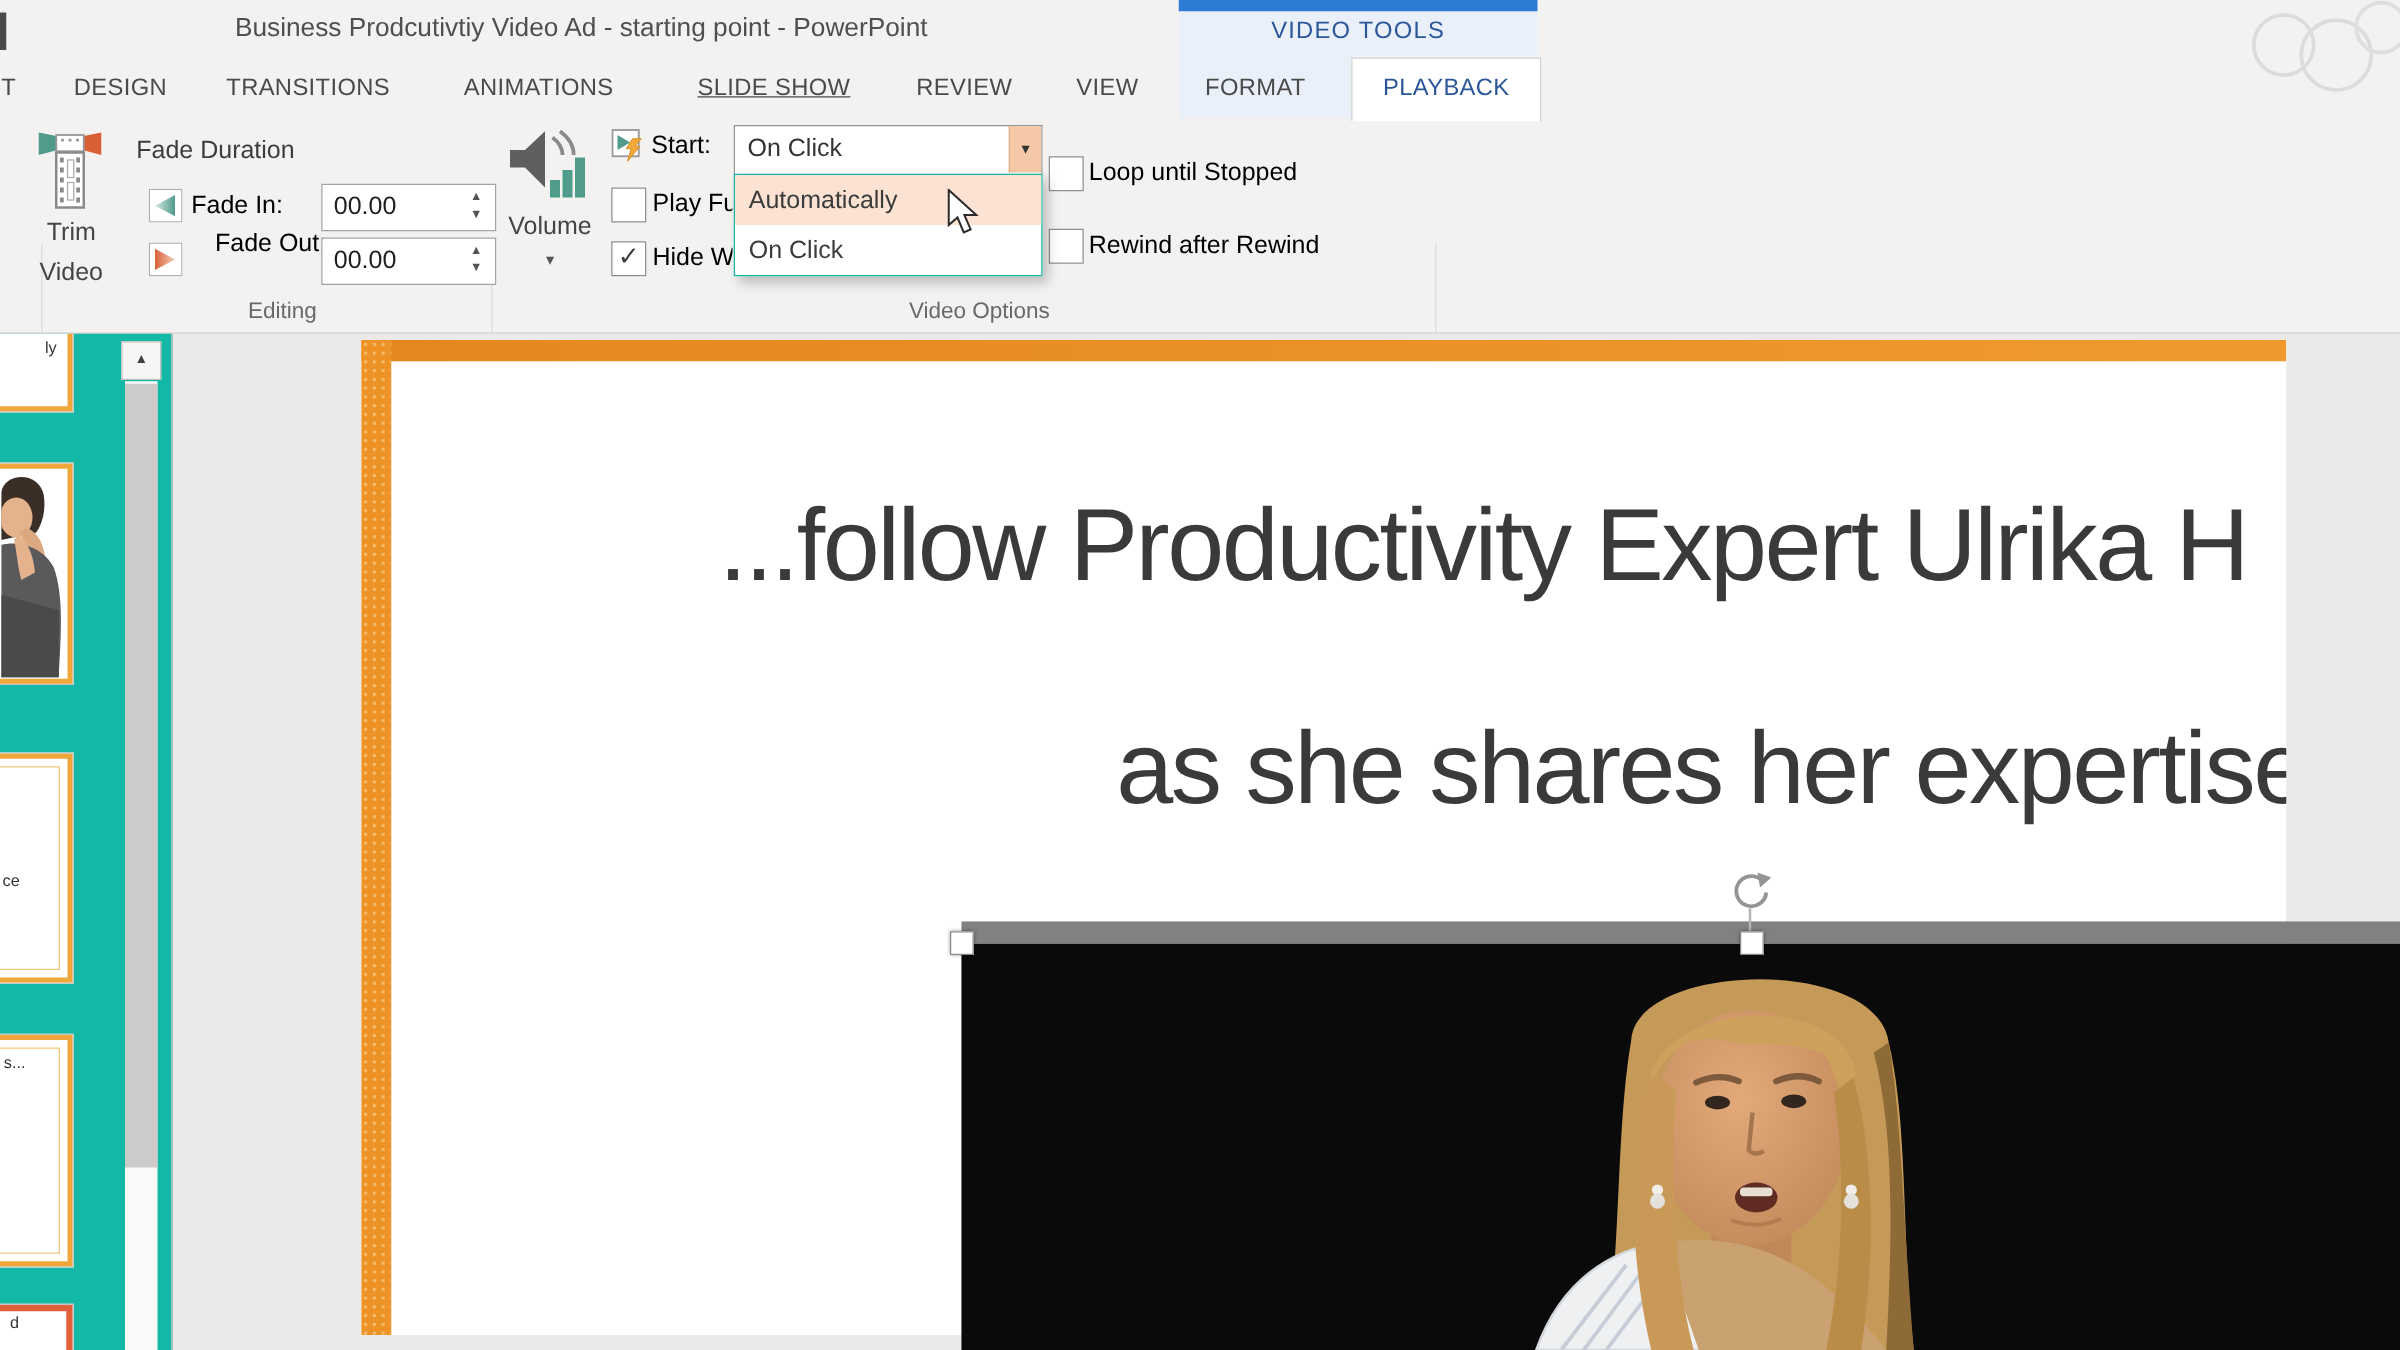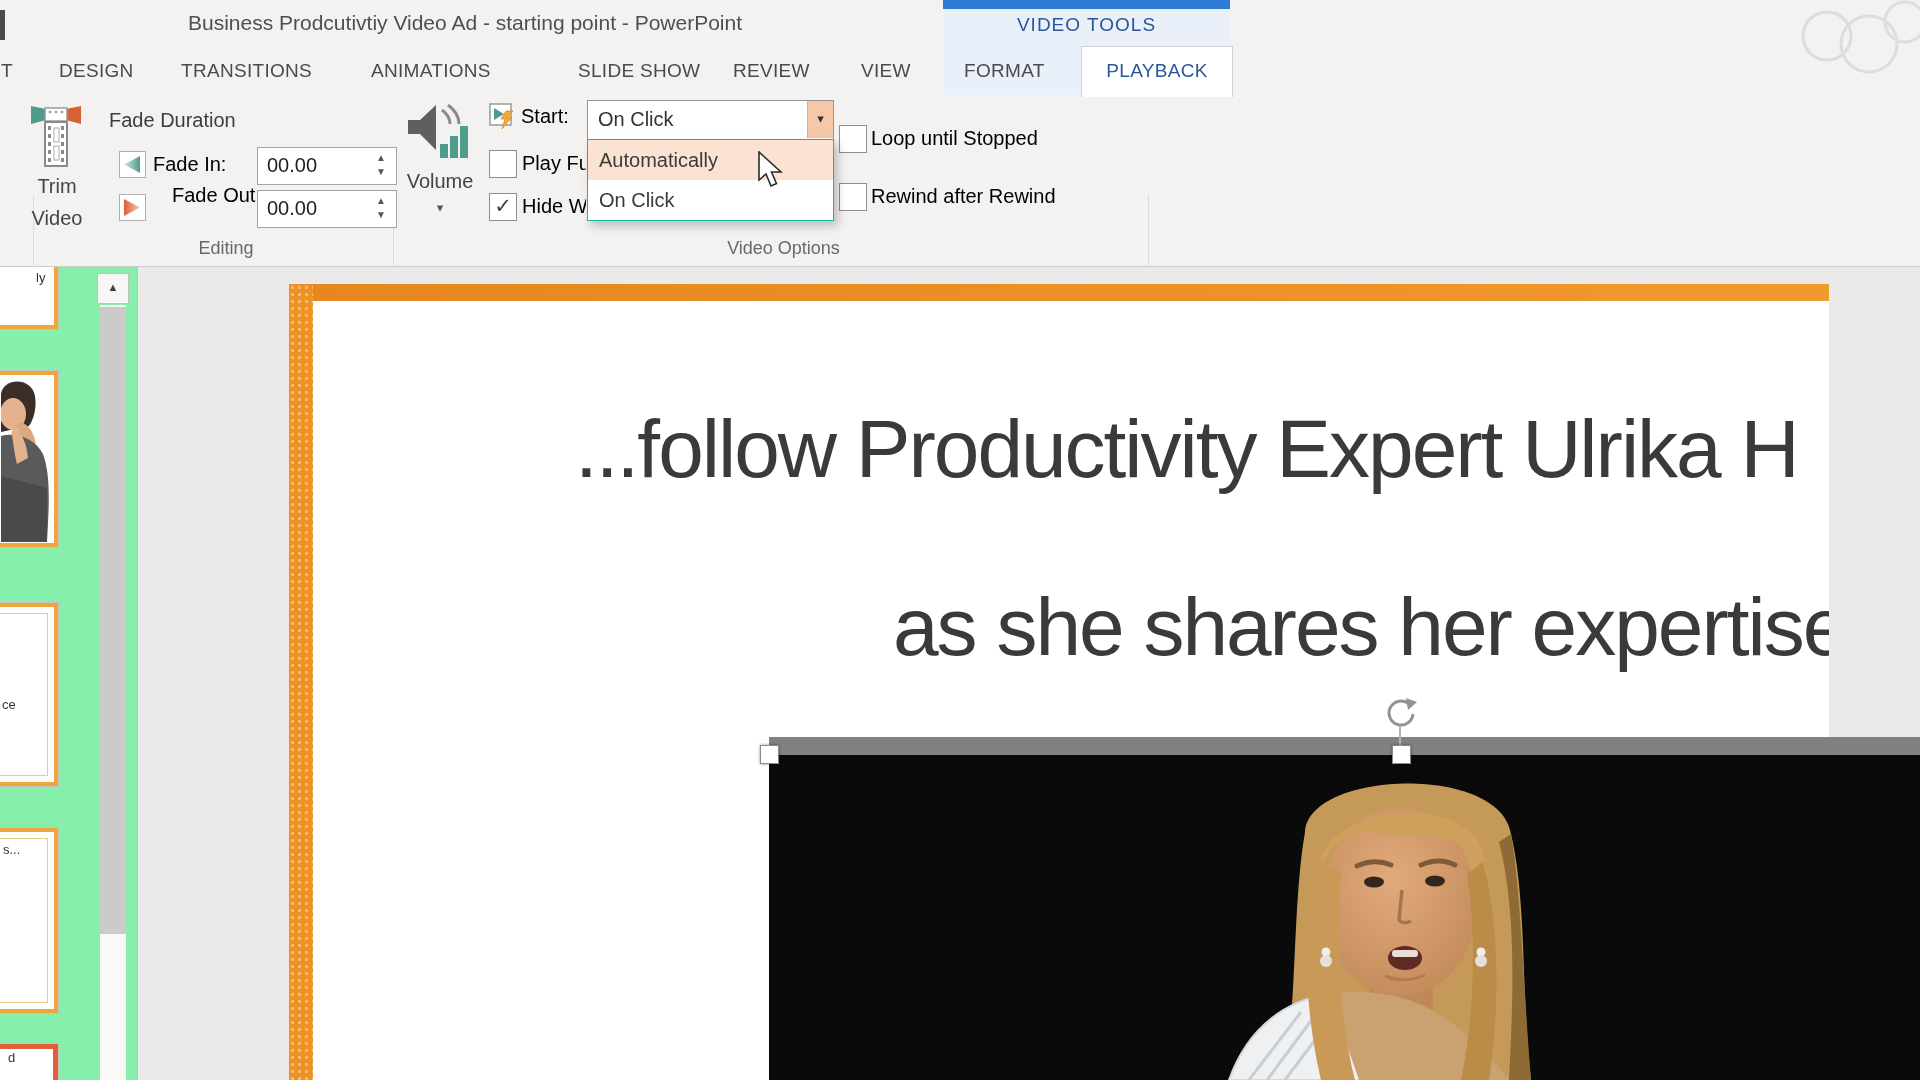--- a/index.html
+++ b/index.html
@@ -27,32 +27,32 @@
   .combo{position:absolute;left:587px;top:100px;width:245px;height:39px;background:#fff;border:1px solid #949494;}
   .combo .val{position:absolute;left:10px;top:0;line-height:36px;font-size:20px;color:#333;white-space:nowrap;}
   .combo-btn{position:absolute;right:0;top:0;width:25px;height:37px;background:#f5c9a7;border-left:1px solid #dfae83;
       text-align:center;line-height:36px;font-size:13px;color:#333;}
   .dropdown{position:absolute;left:587px;top:139px;width:245px;background:#fff;border:1px solid #14b8a6;
       box-shadow:4px 5px 9px rgba(0,0,0,.22);z-index:60;}
   .dd-item{height:40px;line-height:40px;padding-left:11px;font-size:20px;color:#3b3b3b;white-space:nowrap;}
   .dd-hover{background:#fbe2d2;}
   
   .canvas{position:absolute;left:137px;top:267px;width:1783px;height:813px;background:#ebeae8;}
-  .panel{position:absolute;left:0;top:267px;width:137px;height:813px;background:#86efac;
+  .panel{position:absolute;left:0;top:267px;width:137px;height:813px;background:#14b8a6;
       border-right:1px solid #c6c4c2;overflow:hidden;}
   .thumb{position:absolute;left:-62px;width:119px;background:#fff;border:1px solid #c6c4c0;}
   .thumb .gold{position:absolute;inset:0;border:4px solid #efa63b;}
   .thumb .inner{position:absolute;inset:10px;border:1px solid #f3c87e;background:#fff;}
   .frag{position:absolute;font-size:13px;color:#333;z-index:3;white-space:nowrap;}
   .scroll-track{position:absolute;left:100px;top:38px;width:26px;height:775px;background:#faf9f8;}
   .scroll-thumb{position:absolute;left:100px;top:40px;width:26px;height:627px;background:#cdcbc9;}
   .scroll-up{position:absolute;left:97px;top:6px;width:30px;height:29px;background:#f7f6f5;border:1px solid #c2c0be;
       text-align:center;font-size:11px;line-height:27px;color:#3f3f3f;}
   
-  .slide{position:absolute;left:289px;top:284px;width:1540px;height:796px;background:#fff;overflow:hidden;}
+  .slide{position:absolute;left:289px;top:272px;width:1540px;height:796px;background:#fff;overflow:hidden;}
   .band-top{position:absolute;left:0;top:0;right:0;height:17px;background:linear-gradient(90deg,#e5871e,#f09a2e);}
   .band-left{position:absolute;left:0;top:0;width:24px;height:796px;background:#ec9226;
       background-image:radial-gradient(#f7ba67 1.4px, transparent 1.6px);background-size:7px 7px;}
   .slide-line{position:absolute;font-size:82px;font-weight:300;letter-spacing:-2px;color:#3a3a3a;white-space:nowrap;}
   
   .video{position:absolute;left:769px;top:737px;width:1151px;height:343px;z-index:10;overflow:hidden;}
   .video-topbar{position:absolute;left:0;top:0;right:0;height:18px;background:#818181;}
   .video-body{position:absolute;left:0;top:18px;right:0;bottom:0;background:#0a0a0a;}
   .handle{position:absolute;width:17px;height:17px;background:#fff;border:1px solid #8a8a8a;
       box-shadow:0 0 3px rgba(0,0,0,.4);z-index:12;}
@@ -73,21 +73,21 @@
   </svg>
 
   <div class="abs" style="left:943px;top:0;width:287px;height:95px;background:#e9f0fa;"></div>
   <div class="abs" style="left:943px;top:0;width:287px;height:9px;background:#2e7bd6;"></div>
   <div class="abs ctx-label" style="left:943px;top:14px;width:287px;">VIDEO TOOLS</div>
 
   <span class="tab" style="left:1px;">T</span>
   <span class="tab" style="left:59px;">DESIGN</span>
   <span class="tab" style="left:181px;">TRANSITIONS</span>
   <span class="tab" style="left:371px;">ANIMATIONS</span>
-  <span class="tab" style="left:578px;">SLIDE SHOW</span>
+  <span class="tab" style="left:558px;text-decoration:underline;">SLIDE SHOW</span>
   <span class="tab" style="left:733px;">REVIEW</span>
   <span class="tab" style="left:861px;">VIEW</span>
   <span class="tab" style="left:964px;">FORMAT</span>
   <div class="tab-active">PLAYBACK</div>
 
   <div class="ribbon">
     <div class="vdiv" style="left:33px;"></div>
     <div class="vdiv" style="left:393px;"></div>
     <div class="vdiv" style="left:1148px;"></div>
   </div>

